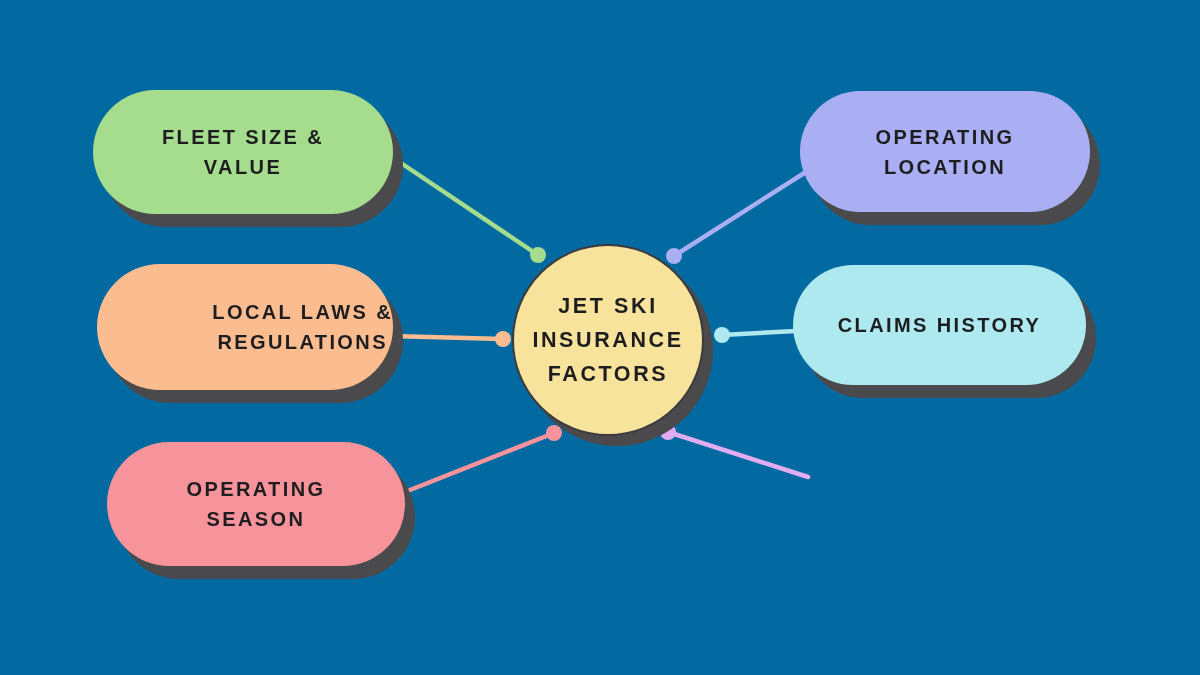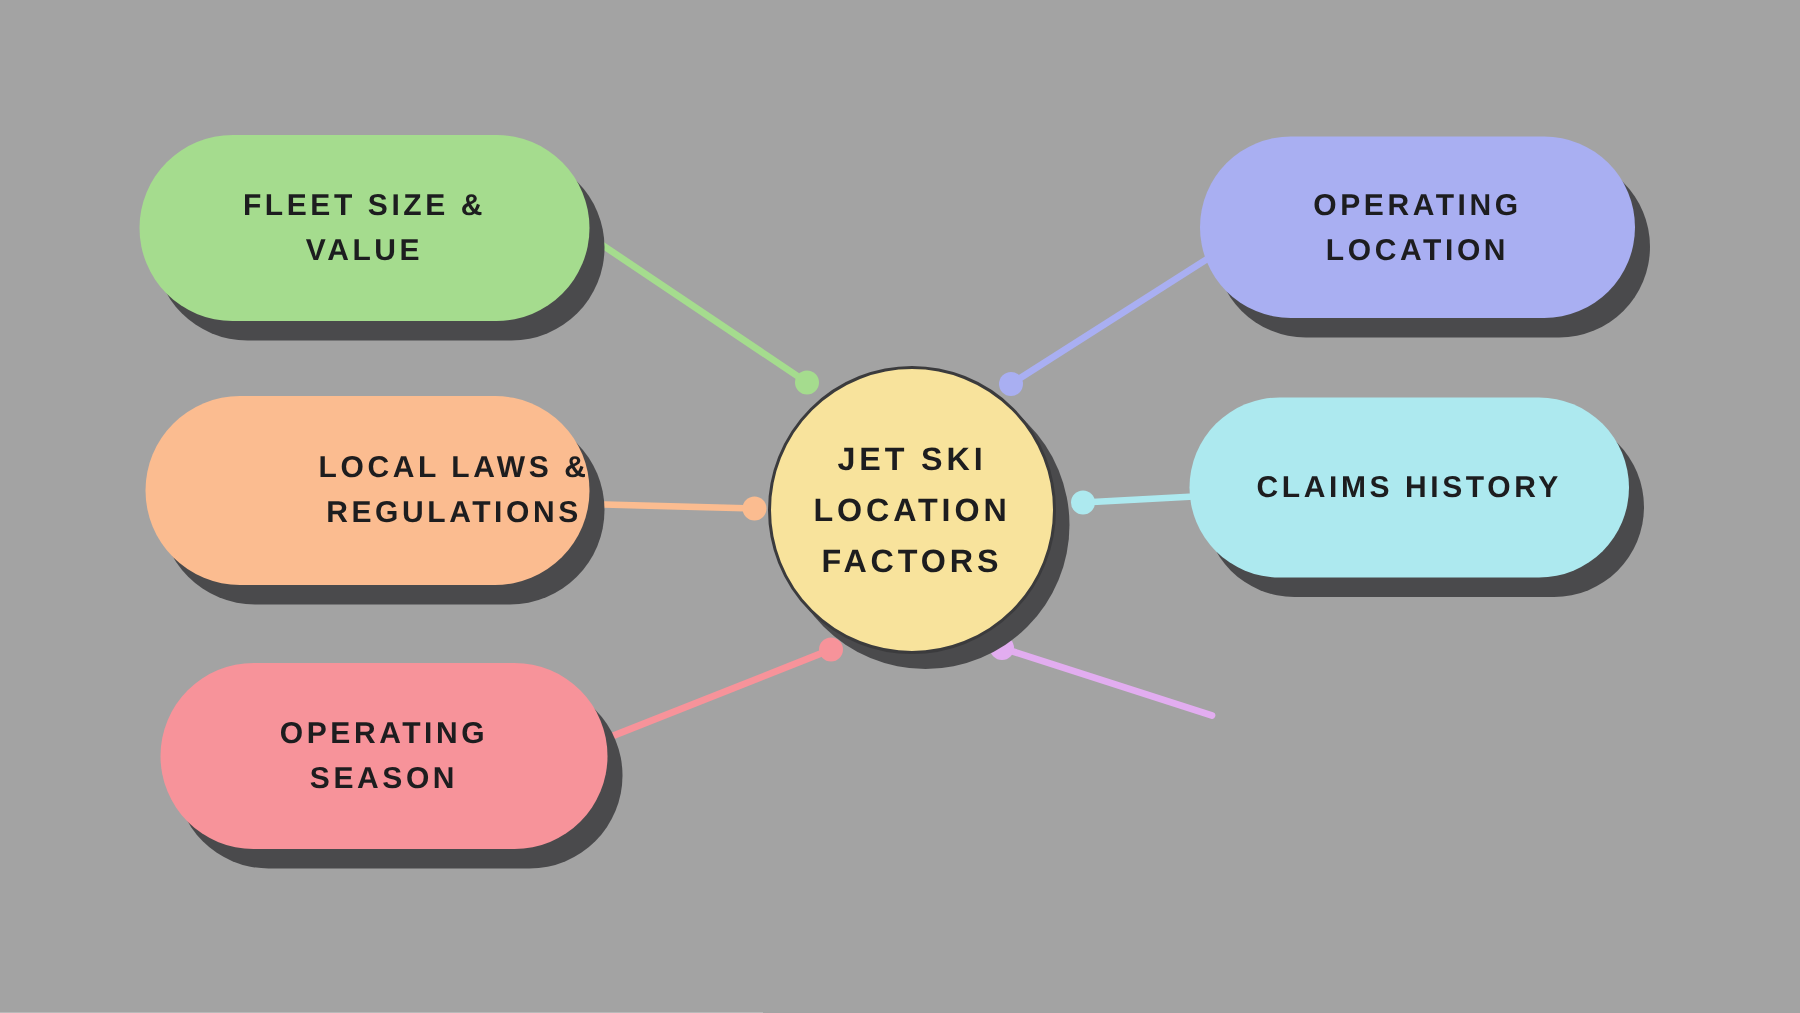--- a/index.html
+++ b/index.html
@@ -67,21 +67,21 @@
     letter-spacing: 2.6px;
     line-height: 34px;
     color: var(--text);
     white-space: pre-line;
     text-align: center;
   }
 </style>
 </head>
 <body>
 
-<div class="canvas" data-bind-style="background:colors.background;--shadow:colors.shadow;--text:colors.text;--center-border:colors.center_border" style="background: #a3a3a3; --shadow: #4a4a4c; --text: #1d1d1f; --center-border: #3b3b3d;">
+<div class="canvas" data-bind-style="background:colors.background;--shadow:colors.shadow;--text:colors.text;--center-border:colors.center_border" style="background: #0369a1; --shadow: #4a4a4c; --text: #1d1d1f; --center-border: #3b3b3d;">
 
   <svg class="connectors" viewBox="0 0 1200 675">
 
     <line x1="398" y1="161" x2="538" y2="255" stroke-width="4.5" stroke-linecap="round" stroke="#a5dc8e"></line>
     <line x1="391" y1="336" x2="503" y2="339" stroke-width="4.5" stroke-linecap="round" stroke="#fbbc90"></line>
     <line x1="405" y1="492" x2="554" y2="433" stroke-width="4.5" stroke-linecap="round" stroke="#f7939a"></line>
     <line x1="809" y1="170" x2="674" y2="256" stroke-width="4.5" stroke-linecap="round" stroke="#a9aff2"></line>
     <line x1="796" y1="331" x2="722" y2="335" stroke-width="4.5" stroke-linecap="round" stroke="#ade9ef"></line>
     <line x1="808" y1="477" x2="668" y2="432" stroke-width="4.5" stroke-linecap="round" stroke="#e2adf0"></line>
 
@@ -113,17 +113,17 @@
 LOCATION</div>
   </div>
 
   <div class="pill n4" data-bind-style="background:nodes.4.color" style="background: rgb(173, 233, 239);">
     <div class="node-label" data-bind="nodes.4.label">CLAIMS HISTORY</div>
   </div>
 
 
   <div class="center-node" data-bind-style="background:colors.center_fill" style="background: rgb(248, 227, 156);">
     <div class="center-label" data-bind="center.label">JET SKI
-LOCATION
+INSURANCE
 FACTORS</div>
   </div>
 
 </div>
 
 </body></html>

